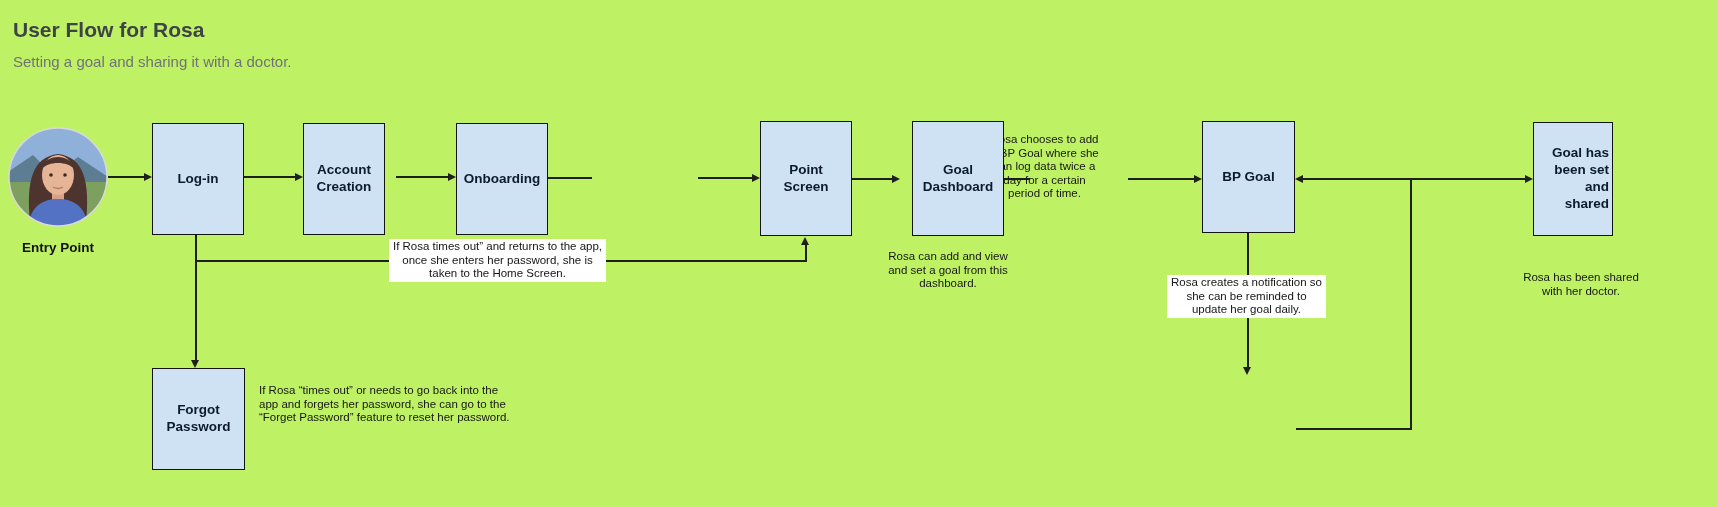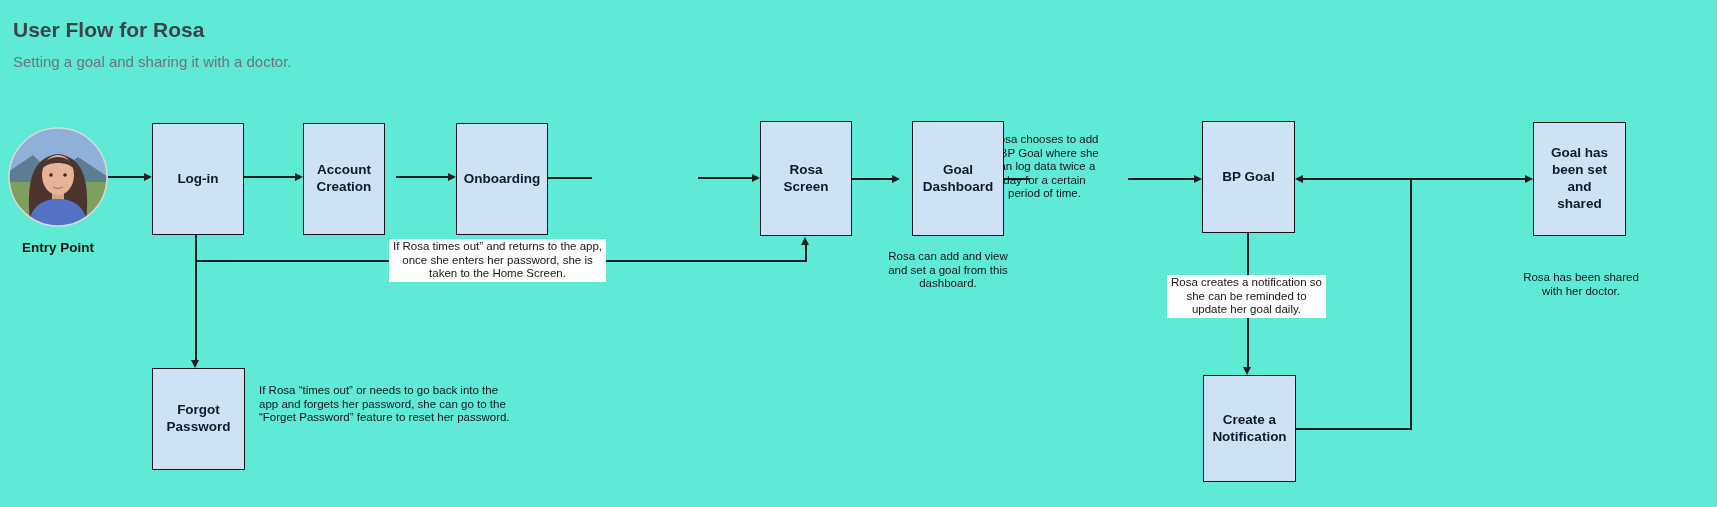--- a/index.html
+++ b/index.html
@@ -1,16 +1,16 @@
 <!DOCTYPE html>
 <html><head>
 <meta charset="utf-8">
 <style>
   html,body{margin:0;padding:0;background:#ffffff;}
-  #canvas{position:relative;width:1717px;height:507px;background:#5eead4;overflow:hidden;
+  #canvas{position:relative;width:1717px;height:507px;background:#bef264;overflow:hidden;
           font-family:"Liberation Sans",sans-serif;}
   .title{position:absolute;left:13px;top:18px;font-size:21px;font-weight:700;color:#3e4347;}
   .subtitle{position:absolute;left:13px;top:53px;font-size:15px;color:#6f7377;}
   .node{position:absolute;background:#cfe2f3;border:1.6px solid #141414;box-sizing:border-box;
         display:flex;align-items:center;justify-content:center;text-align:center;
         font-weight:700;font-size:13.5px;line-height:1.25;color:#0c1a2c;z-index:3;}
   .hline,.vline{position:absolute;background:#1f1f1f;z-index:1;}
   .hline{height:2px;}
   .vline{width:2px;}
   .arr{position:absolute;width:0;height:0;z-index:1;}
@@ -103,31 +103,28 @@
   <div class="node" style="left:152px;top:123px;width:92px;height:112px;">
     <span>Log-in</span>
   </div>
   <div class="node" style="left:303px;top:123px;width:82px;height:112px;">
     <span style="width:62px;">Account Creation</span>
   </div>
   <div class="node" style="left:456px;top:123px;width:92px;height:112px;">
     <span>Onboarding</span>
   </div>
   <div class="node" style="left:760px;top:121px;width:92px;height:115px;">
-    <span style="width:54px;">Rosa Screen</span>
+    <span style="width:54px;">Point Screen</span>
   </div>
   <div class="node" style="left:912px;top:121px;width:92px;height:115px;">
     <span style="width:76px;">Goal Dashboard</span>
   </div>
   <div class="node" style="left:1202px;top:121px;width:93px;height:112px;">
     <span>BP Goal</span>
   </div>
-  <div class="node" style="left:1203px;top:375px;width:93px;height:107px;">
-    <span style="width:80px;">Create a Notification</span>
-  </div>
-  <div class="node" style="left:1533px;top:122px;width:93px;height:114px;">
+  <div class="node" style="left:1533px;top:122px;width:80px;height:114px;text-align:right;">
     <span style="width:72px;">Goal has been set and shared</span>
   </div>
   <div class="node" style="left:152px;top:368px;width:93px;height:102px;">
     <span style="width:72px;">Forgot Password</span>
   </div>
 
 </div>
 
 </body></html>

